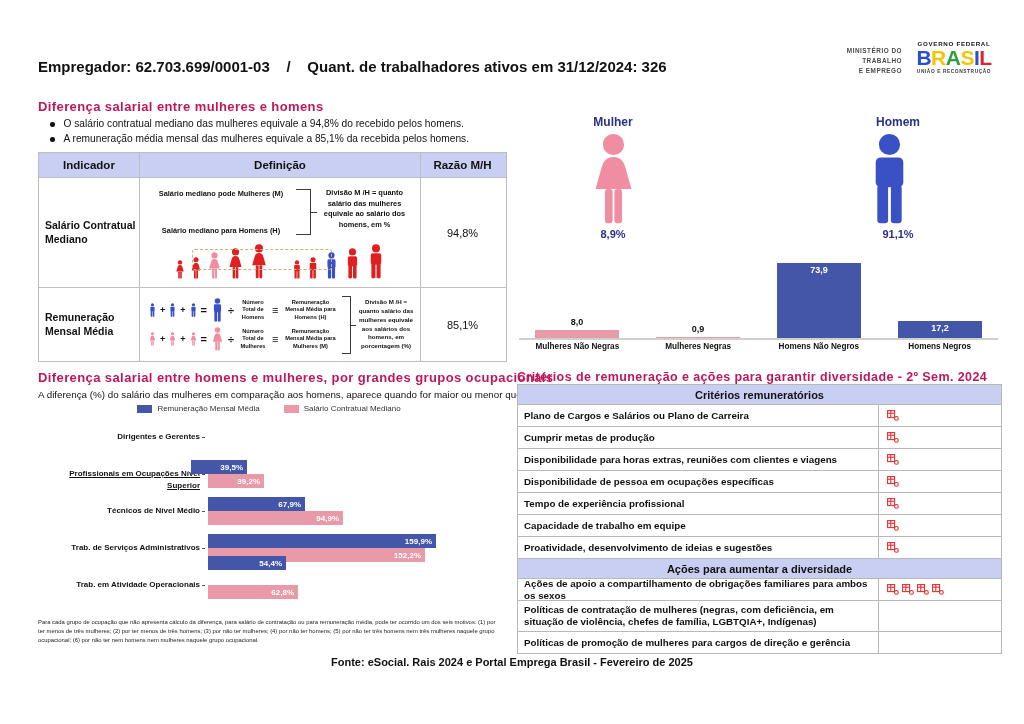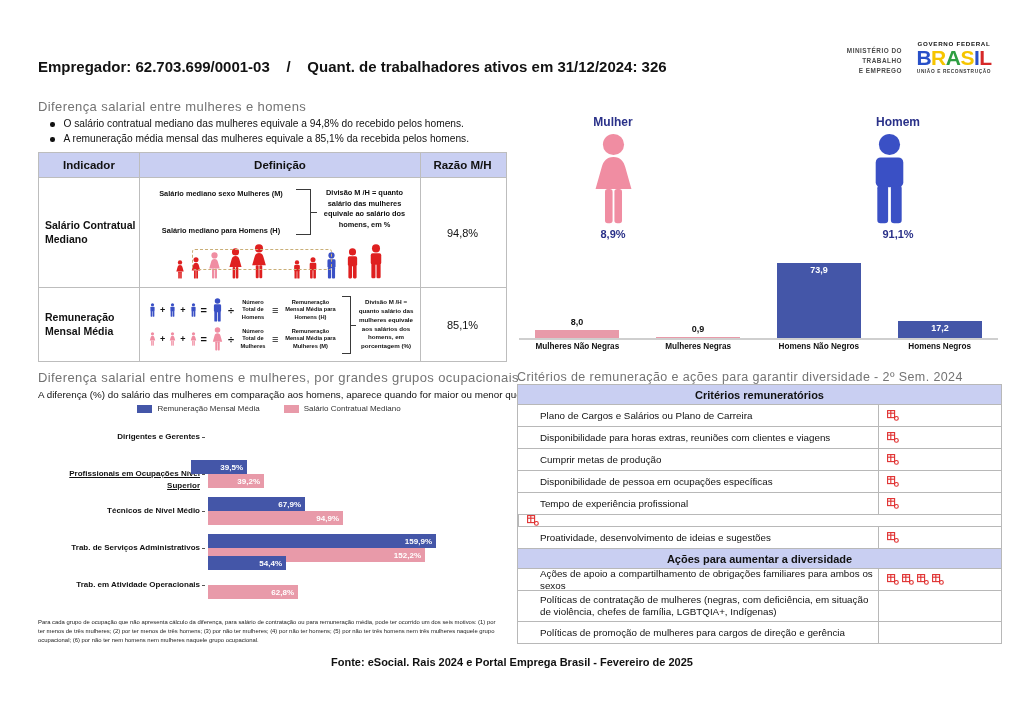--- a/index.html
+++ b/index.html
@@ -9,21 +9,21 @@
   
   .title-line{left:38px;font-size:15px;font-weight:700;color:#121212;white-space:pre;}
   .t1{top:34px;} .t2{top:58px;}
   .mte-logo{left:822px;top:46px;width:80px;text-align:right;font-size:6.4px;font-weight:700;
             color:#4a4a4a;line-height:1.55;letter-spacing:.5px;}
   .gov-logo{left:908px;top:40px;width:92px;text-align:center;}
   .gov-top{font-size:6.2px;font-weight:800;letter-spacing:.7px;color:#141414;}
   .gov-name{font-size:21px;font-weight:800;letter-spacing:-.5px;line-height:1.05;}
   .gov-bottom{font-size:4.8px;font-weight:700;letter-spacing:.6px;color:#3a3a3a;}
   
-  .sec-title{font-size:13px;font-weight:400;letter-spacing:.4px;color:#737373;}
+  .sec-title{font-size:13px;font-weight:700;letter-spacing:.4px;color:#be185d;}
   
   .bullets{left:50px;top:118px;width:450px;}
   .bullet-row{display:flex;align-items:flex-start;margin-bottom:4px;font-size:10.2px;}
   .bullet-dot{width:4.5px;height:4.5px;border-radius:50%;background:#111;margin:4px 9px 0 0;flex:none;}
   
   .ind-table{left:38px;top:152px;width:467px;border:1px solid #bdbdbd;}
   .ind-row{display:grid;grid-template-columns:100px 281px 84px;border-top:1px solid #bdbdbd;}
   .ind-row:first-child{border-top:none;}
   .ind-cell{border-left:1px solid #bdbdbd;position:relative;}
   .ind-cell:first-child{border-left:none;}
@@ -74,21 +74,21 @@
   .occ-tick{position:absolute;left:164px;width:3px;height:1px;background:#555;}
   .occ-bar{position:absolute;height:14px;display:flex;align-items:center;justify-content:flex-end;}
   .occ-bar span{color:#fff;font-size:8px;font-weight:700;padding-right:4px;white-space:nowrap;}
   .footnote{left:38px;top:618px;width:464px;font-size:5.9px;color:#222;line-height:1.55;}
   
   .crit-table{left:517px;top:384px;width:483px;border:1px solid #b8b8b8;}
   .crit-hrow{height:19px;background:#c9cff2;display:flex;align-items:center;justify-content:center;
              font-size:11px;font-weight:700;border-top:1px solid #b8b8b8;}
   .crit-row{display:grid;grid-template-columns:360px 121px;border-top:1px solid #b8b8b8;}
   .crit-row:first-child,.crit-hrow:first-child{border-top:none;}
-  .crit-label{padding:0 4px 0 6px;display:flex;align-items:center;font-size:9.8px;font-weight:400;line-height:1.18;height:21px;margin-left:16px;}
+  .crit-label{padding:0 4px 0 6px;display:flex;align-items:center;font-size:9.8px;font-weight:700;line-height:1.18;height:21px;}
   .crit-label.tall{height:30px;}
   .crit-icons{border-left:1px solid #b8b8b8;display:flex;align-items:center;gap:3px;padding-left:8px;}
   
   .footer{left:0;top:656px;width:1024px;text-align:center;font-size:11px;font-weight:700;}
   svg{display:block;}
 </style>
 </head>
 <body>
 
 <div class="page">
@@ -122,21 +122,21 @@
     <div class="ind-row ind-head">
       <div class="ind-cell">Indicador</div>
       <div class="ind-cell">Definição</div>
       <div class="ind-cell">Razão M/H</div>
     </div>
     <div class="ind-row r1">
       <div class="ind-cell ind-name">Salário Contratual Mediano</div>
       <div class="ind-cell">
         <div class="def-top">
           <div class="def-labels">
-            <div>Salário mediano sexo Mulheres (M)</div>
+            <div>Salário mediano pode Mulheres (M)</div>
             <div>Salário mediano para Homens (H)</div>
           </div>
           <div class="bracket-r"></div>
           <div class="def-formula">Divisão M /H = quanto salário das mulheres equivale ao salário dos homens, em %</div>
         </div>
         <div class="persons-row" id="persons1">
           <div class="dashed-box"></div>
         <span>
               <svg width="12" height="19" viewBox="0 0 24 40" fill="#df2020">
                 <circle cx="12" cy="5" r="4.6"></circle>
@@ -415,46 +415,46 @@
             <svg width="12" height="11" viewBox="0 0 12 11" fill="none" stroke="#e03030" stroke-width="1.1">
               <rect x="0.6" y="0.6" width="7" height="7"></rect>
               <line x1="0.6" y1="3.2" x2="7.6" y2="3.2"></line>
               <line x1="3.8" y1="0.6" x2="3.8" y2="7.6"></line>
               <circle cx="9.4" cy="8.4" r="1.9"></circle>
             </svg>
           </span>
         </div>
       </div>
       <div class="crit-row">
+        <div class="crit-label">Cumprir metas de produção</div>
+        <div class="crit-icons">
+          <span>
+            <svg width="12" height="11" viewBox="0 0 12 11" fill="none" stroke="#e03030" stroke-width="1.1">
+              <rect x="0.6" y="0.6" width="7" height="7"></rect>
+              <line x1="0.6" y1="3.2" x2="7.6" y2="3.2"></line>
+              <line x1="3.8" y1="0.6" x2="3.8" y2="7.6"></line>
+              <circle cx="9.4" cy="8.4" r="1.9"></circle>
+            </svg>
+          </span>
+        </div>
+      </div>
+      <div class="crit-row">
         <div class="crit-label">Disponibilidade para horas extras, reuniões com clientes e viagens</div>
         <div class="crit-icons">
           <span>
             <svg width="12" height="11" viewBox="0 0 12 11" fill="none" stroke="#e03030" stroke-width="1.1">
               <rect x="0.6" y="0.6" width="7" height="7"></rect>
               <line x1="0.6" y1="3.2" x2="7.6" y2="3.2"></line>
               <line x1="3.8" y1="0.6" x2="3.8" y2="7.6"></line>
               <circle cx="9.4" cy="8.4" r="1.9"></circle>
             </svg>
           </span>
         </div>
       </div>
       <div class="crit-row">
-        <div class="crit-label">Cumprir metas de produção</div>
-        <div class="crit-icons">
-          <span>
-            <svg width="12" height="11" viewBox="0 0 12 11" fill="none" stroke="#e03030" stroke-width="1.1">
-              <rect x="0.6" y="0.6" width="7" height="7"></rect>
-              <line x1="0.6" y1="3.2" x2="7.6" y2="3.2"></line>
-              <line x1="3.8" y1="0.6" x2="3.8" y2="7.6"></line>
-              <circle cx="9.4" cy="8.4" r="1.9"></circle>
-            </svg>
-          </span>
-        </div>
-      </div>
-      <div class="crit-row">
         <div class="crit-label">Disponibilidade de pessoa em ocupações específicas</div>
         <div class="crit-icons">
           <span>
             <svg width="12" height="11" viewBox="0 0 12 11" fill="none" stroke="#e03030" stroke-width="1.1">
               <rect x="0.6" y="0.6" width="7" height="7"></rect>
               <line x1="0.6" y1="3.2" x2="7.6" y2="3.2"></line>
               <line x1="3.8" y1="0.6" x2="3.8" y2="7.6"></line>
               <circle cx="9.4" cy="8.4" r="1.9"></circle>
             </svg>
           </span>
@@ -467,20 +467,21 @@
             <svg width="12" height="11" viewBox="0 0 12 11" fill="none" stroke="#e03030" stroke-width="1.1">
               <rect x="0.6" y="0.6" width="7" height="7"></rect>
               <line x1="0.6" y1="3.2" x2="7.6" y2="3.2"></line>
               <line x1="3.8" y1="0.6" x2="3.8" y2="7.6"></line>
               <circle cx="9.4" cy="8.4" r="1.9"></circle>
             </svg>
           </span>
         </div>
       </div>
       <div class="crit-row">
+        <div class="crit-label">Capacidade de trabalho em equipe</div>
         <div class="crit-icons">
           <span>
             <svg width="12" height="11" viewBox="0 0 12 11" fill="none" stroke="#e03030" stroke-width="1.1">
               <rect x="0.6" y="0.6" width="7" height="7"></rect>
               <line x1="0.6" y1="3.2" x2="7.6" y2="3.2"></line>
               <line x1="3.8" y1="0.6" x2="3.8" y2="7.6"></line>
               <circle cx="9.4" cy="8.4" r="1.9"></circle>
             </svg>
           </span>
         </div>

